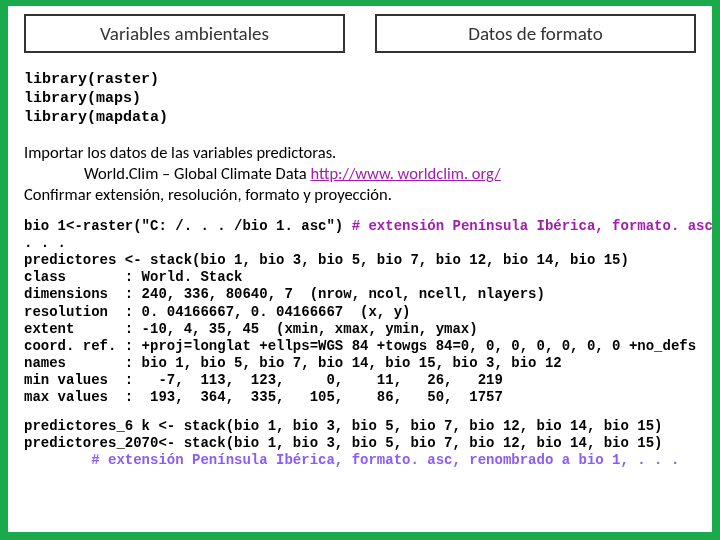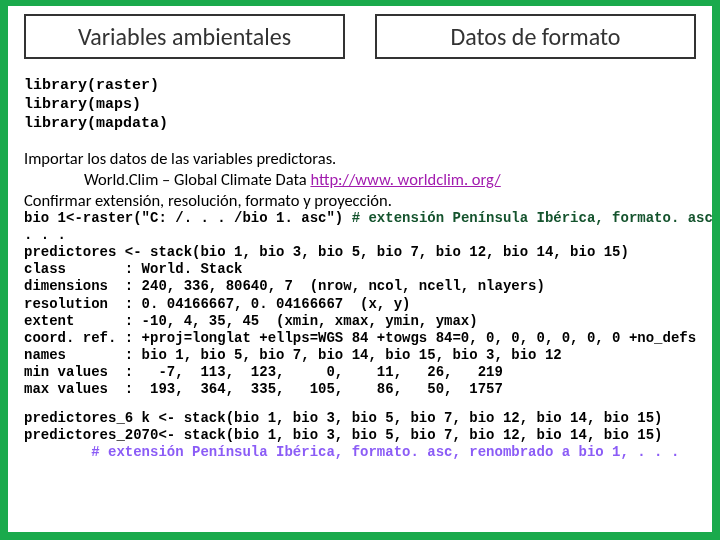--- a/index.html
+++ b/index.html
@@ -22,52 +22,52 @@
   .header-row {
     display: flex;
     gap: 30px;
     margin-bottom: 18px;
   }
   .title-box {
     border: 2px solid #333;
     padding: 6px 10px;
     flex: 1;
     text-align: center;
-    font-size: 24px;
+    font-size: 19px;
     color: #333;
     background: #fff;
   }
   .title-box.left { flex: 1; }
   .title-box.right { flex: 1; }
   .code-block {
     font-family: Consolas, "Courier New", monospace;
     font-size: 15px;
     font-weight: bold;
     color: #000;
     line-height: 1.25;
     margin-bottom: 15px;
     white-space: pre;
   }
   .body-text {
     font-size: 16.5px;
     line-height: 1.25;
     color: #000;
-    margin-bottom: 0;
+    margin-bottom: 14px;
   }
   .body-text .indent { padding-left: 60px; display:inline-block; }
   .link { color: #a21caf; text-decoration: underline; }
   .code2 {
     font-family: Consolas, "Courier New", monospace;
     font-size: 14px;
     font-weight: bold;
     line-height: 1.22;
     white-space: pre;
     margin-bottom: 12px;
   }
-  .comment { color: #14532d; }
+  .comment { color: #a21caf; }
   .comment2 { color: #8b5cf6; }
 </style>
 </head>
 <body>
 
 <div class="slide">
 
   <div class="header-row">
     <div class="title-box left">Variables ambientales</div>
     <div class="title-box right">Datos de formato</div>

